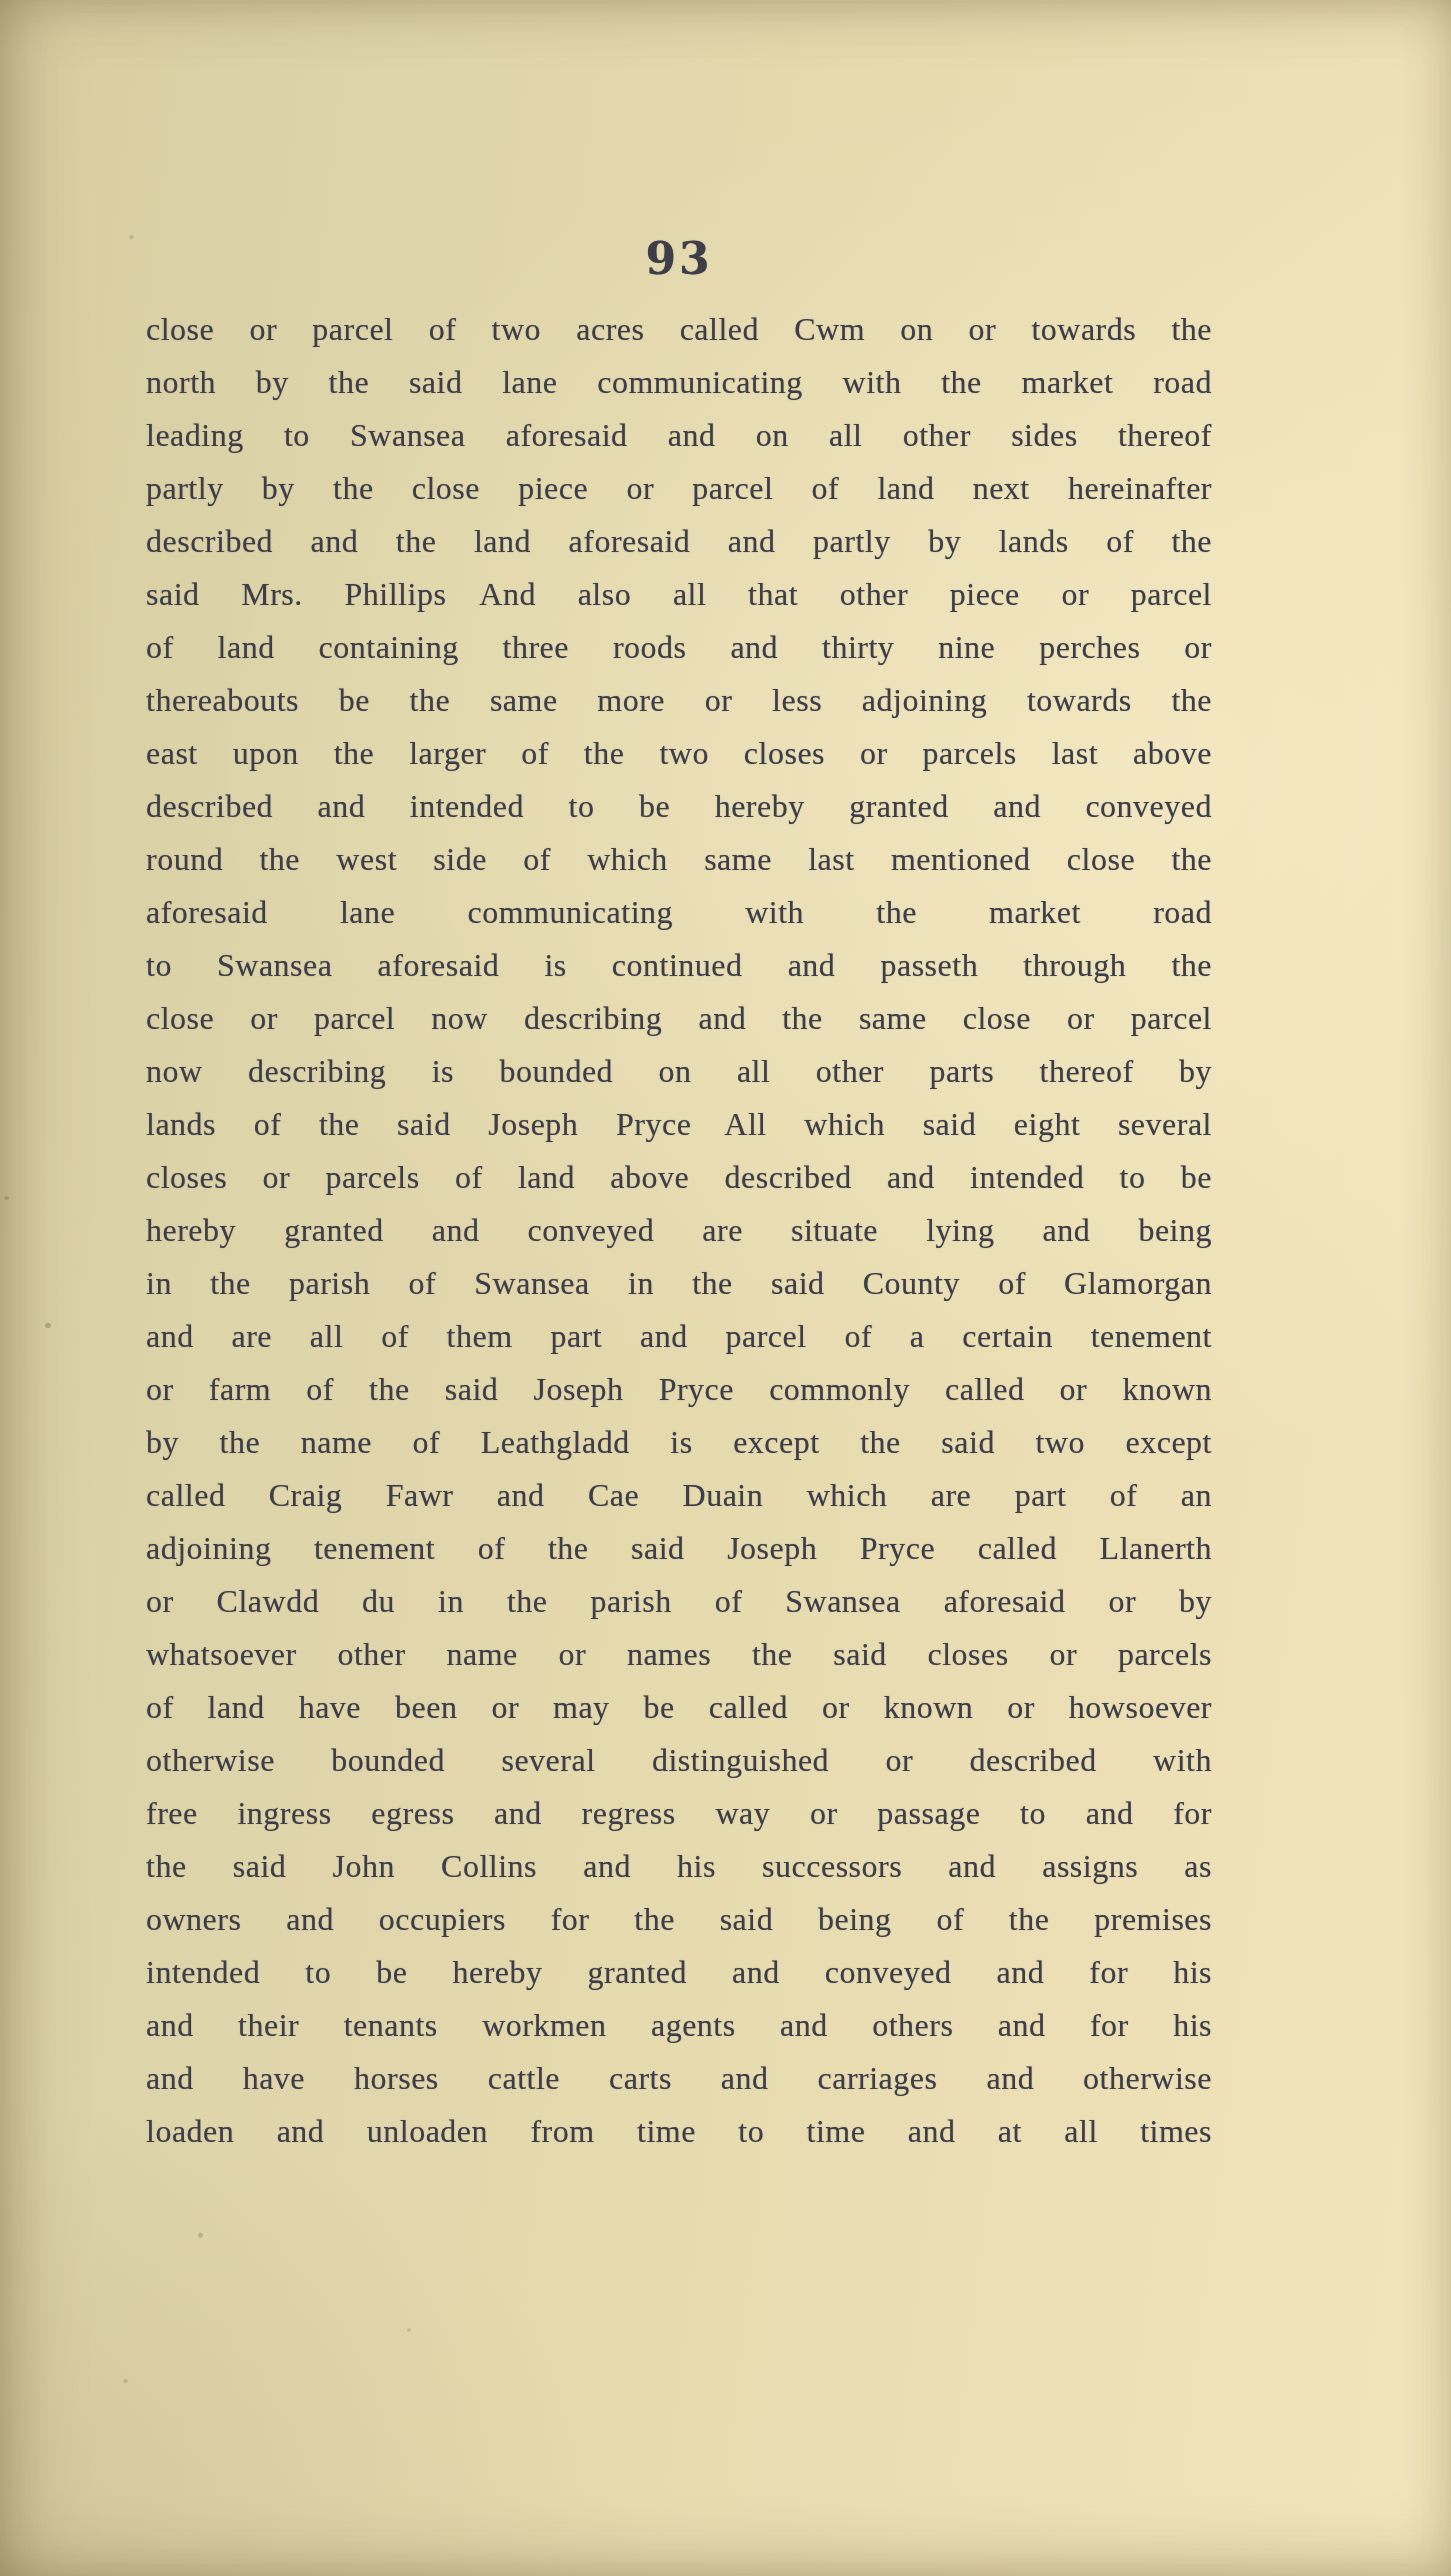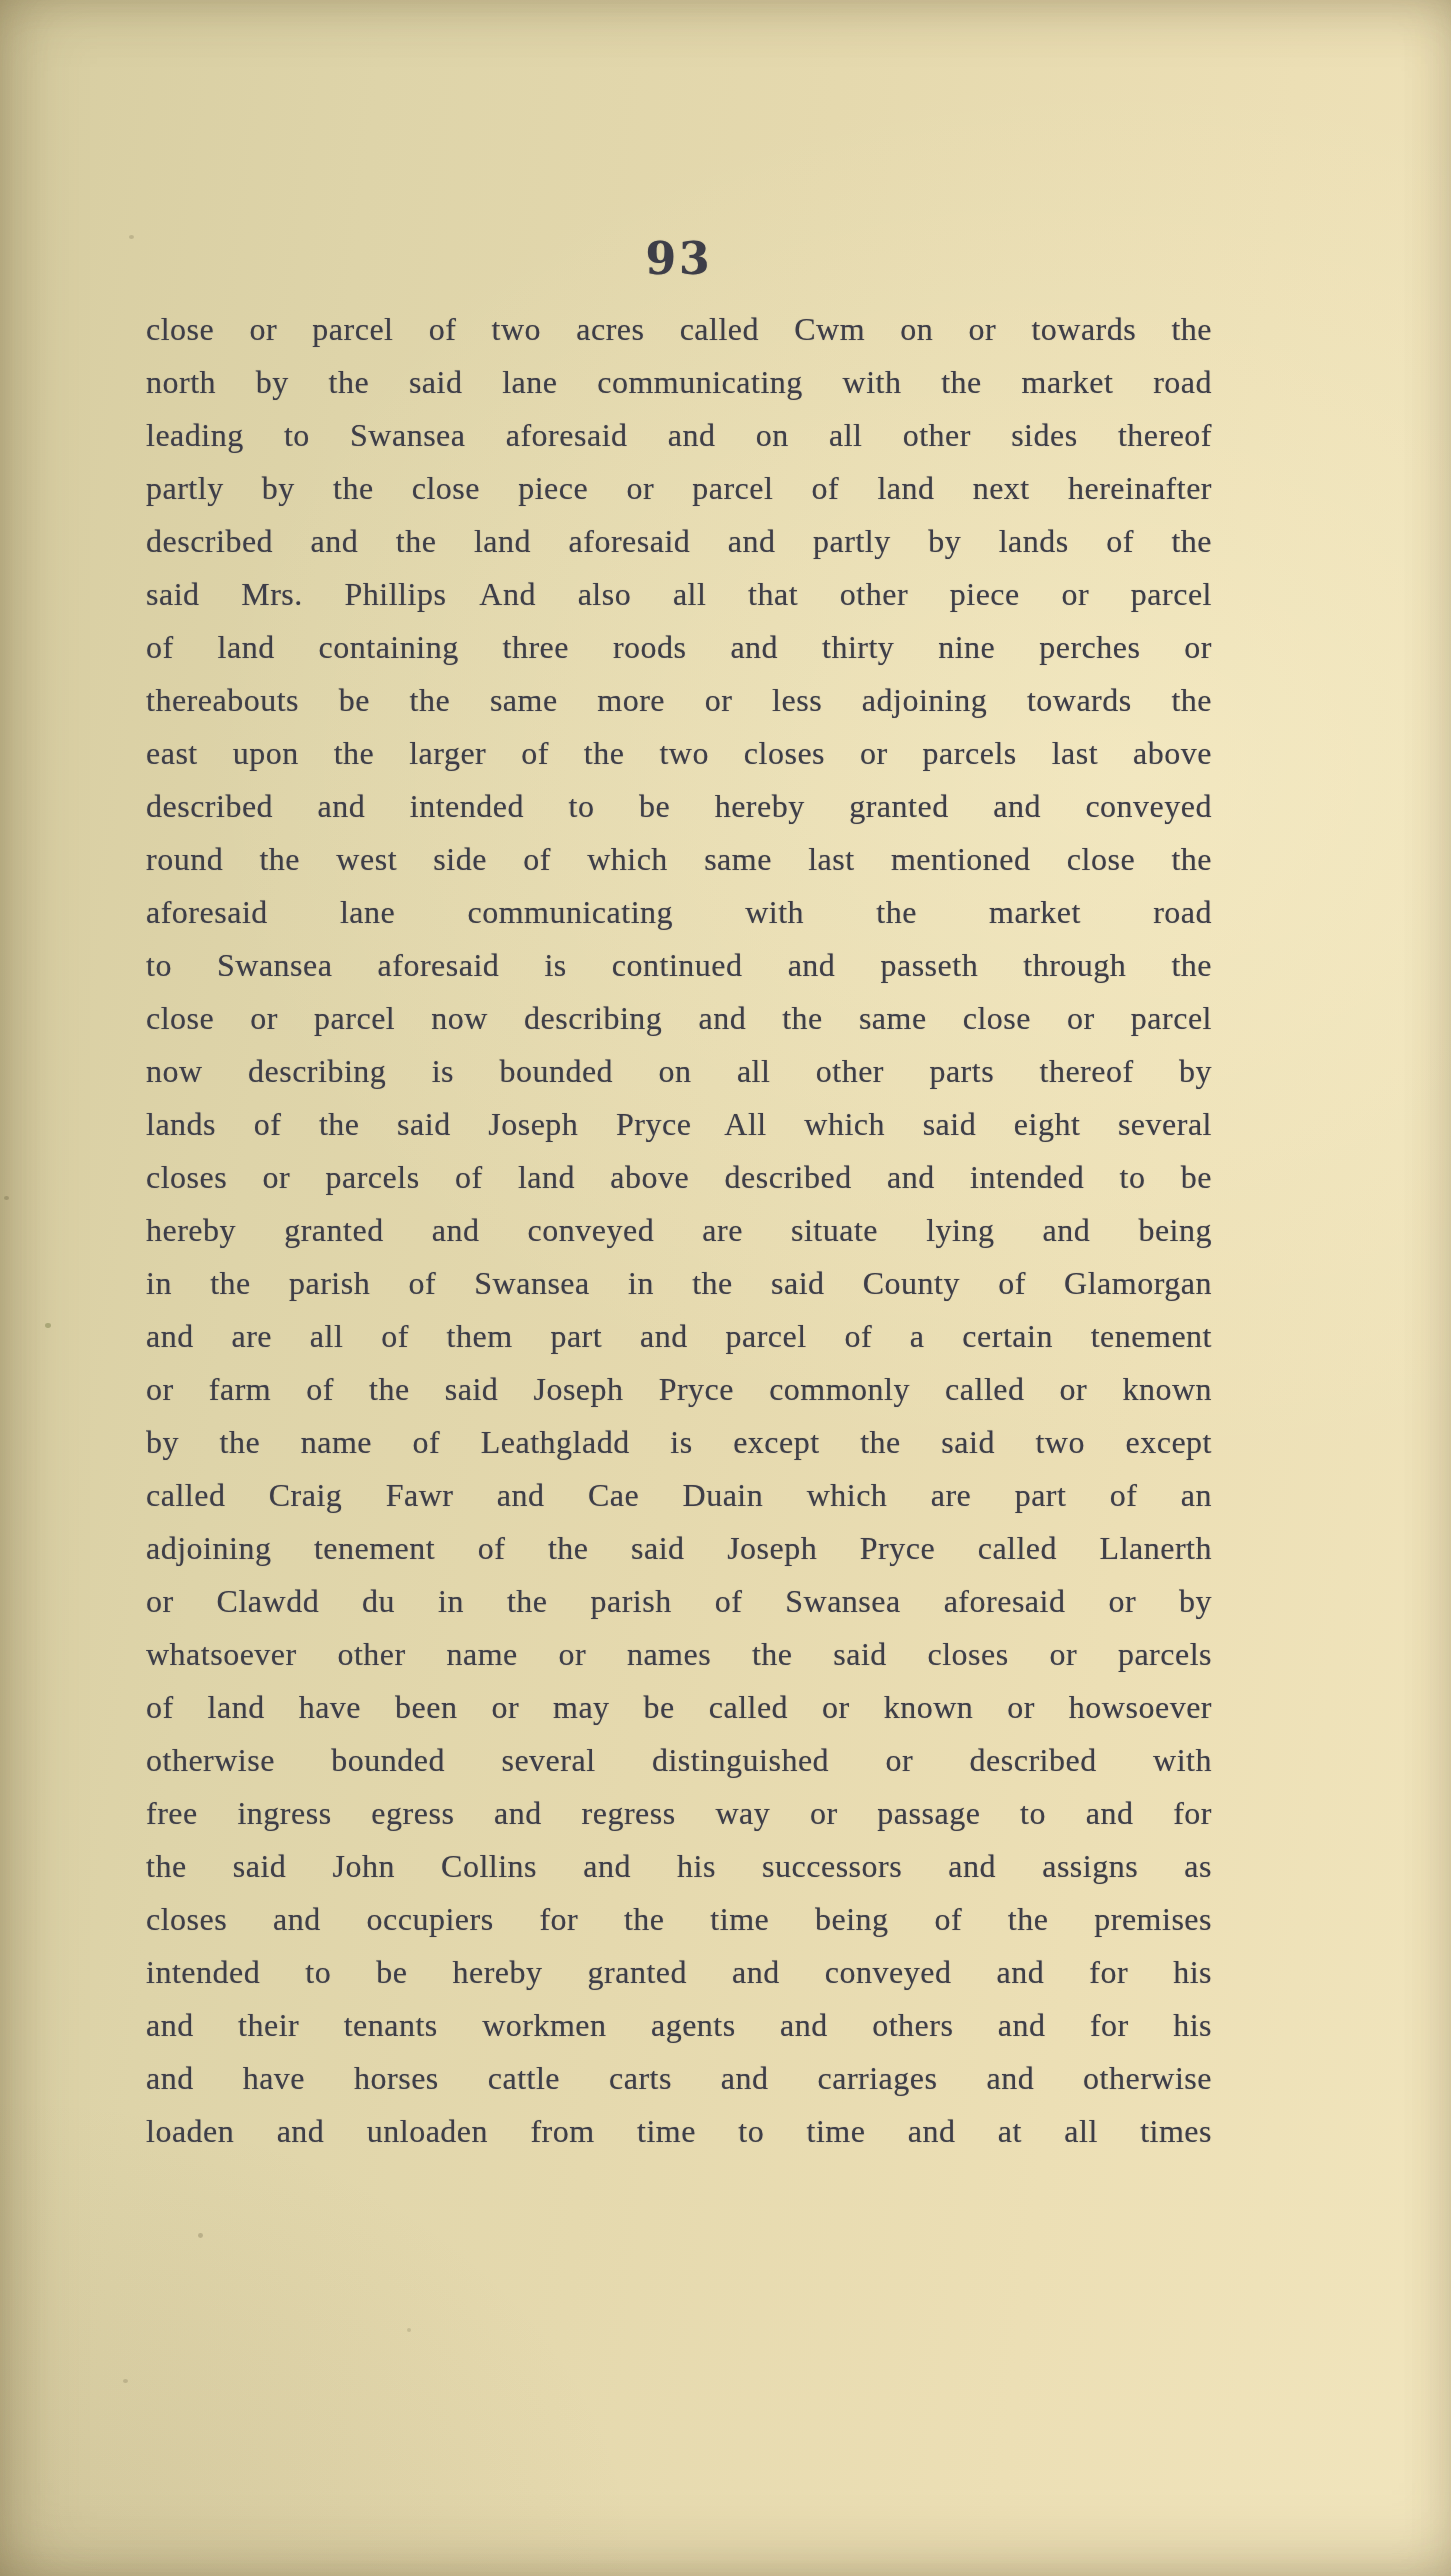--- a/index.html
+++ b/index.html
@@ -95,21 +95,21 @@
     <div class="line">or farm of the said Joseph Pryce commonly called or known</div>
     <div class="line">by the name of Leathgladd is except the said two except</div>
     <div class="line">called Craig Fawr and Cae Duain which are part of an</div>
     <div class="line">adjoining tenement of the said Joseph Pryce called Llanerth</div>
     <div class="line">or Clawdd du in the parish of Swansea aforesaid or by</div>
     <div class="line">whatsoever other name or names the said closes or parcels</div>
     <div class="line">of land have been or may be called or known or howsoever</div>
     <div class="line">otherwise bounded several distinguished or described with</div>
     <div class="line">free ingress egress and regress way or passage to and for</div>
     <div class="line">the said John Collins and his successors and assigns as</div>
-    <div class="line">closes and occupiers for the time being of the premises</div>
+    <div class="line">owners and occupiers for the said being of the premises</div>
     <div class="line">intended to be hereby granted and conveyed and for his</div>
     <div class="line">and their tenants workmen agents and others and for his</div>
     <div class="line">and have horses cattle carts and carriages and otherwise</div>
     <div class="line">loaden and unloaden from time to time and at all times</div>
   </div>
 
   <div class="speck" style="left:129px;top:235px;width:4.9px;height:3.9px;opacity:.45"></div>
   <div class="speck" style="left:3.9px;top:1196px;width:4.9px;height:3.9px;opacity:.6"></div>
   <div class="speck" style="left:45px;top:1323px;width:5.8px;height:4.9px;background:rgba(120,125,70,0.45)"></div>
   <div class="speck" style="left:198px;top:2233px;width:4.9px;height:4.9px;opacity:.55"></div>

